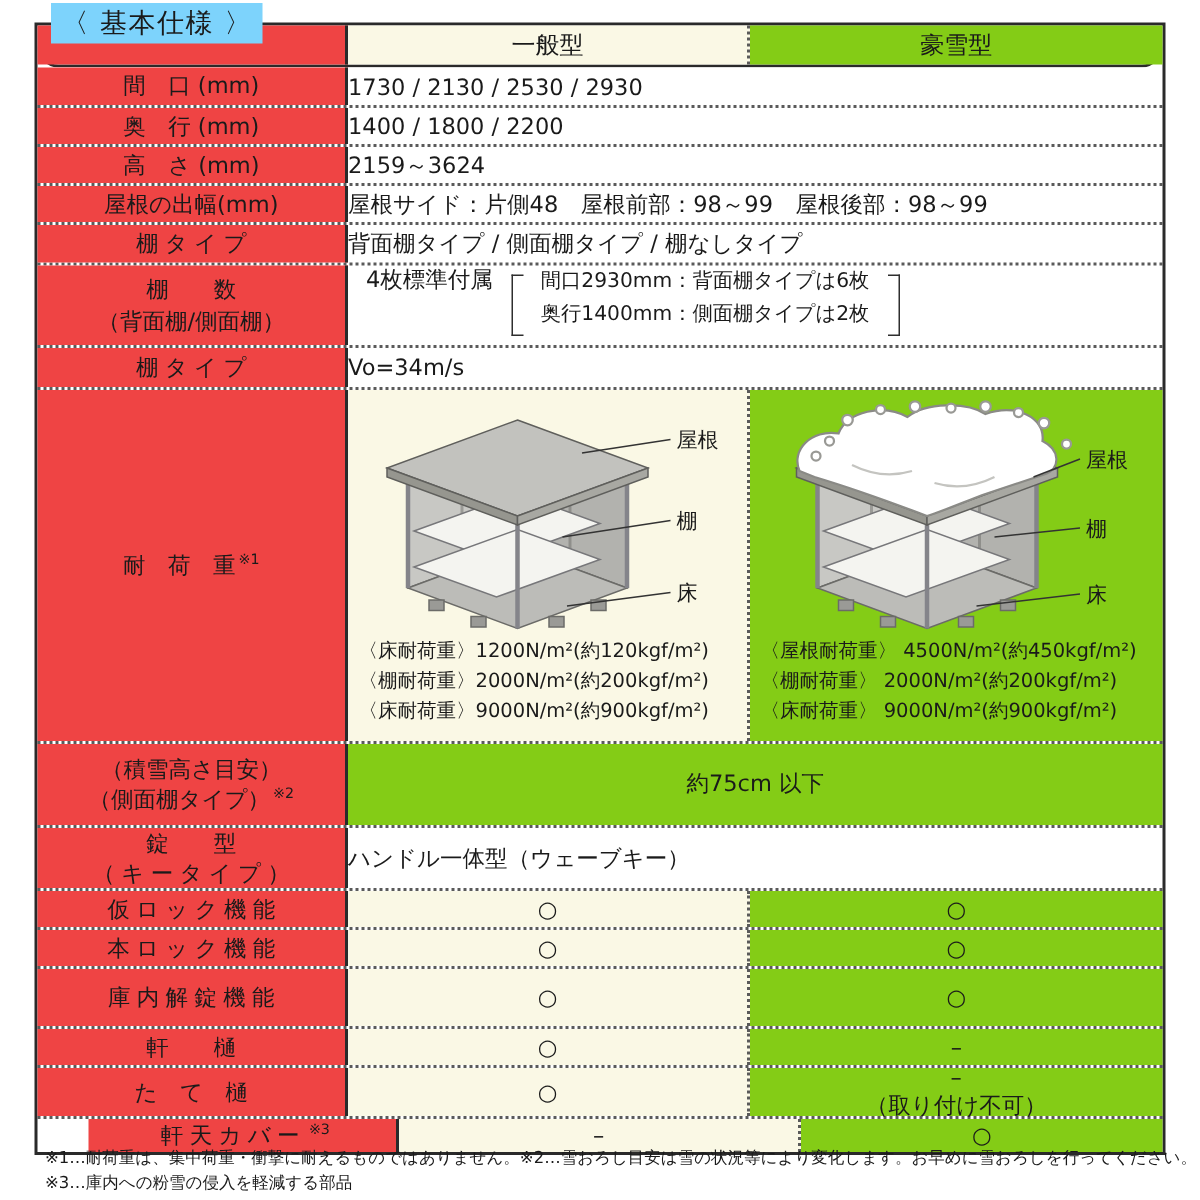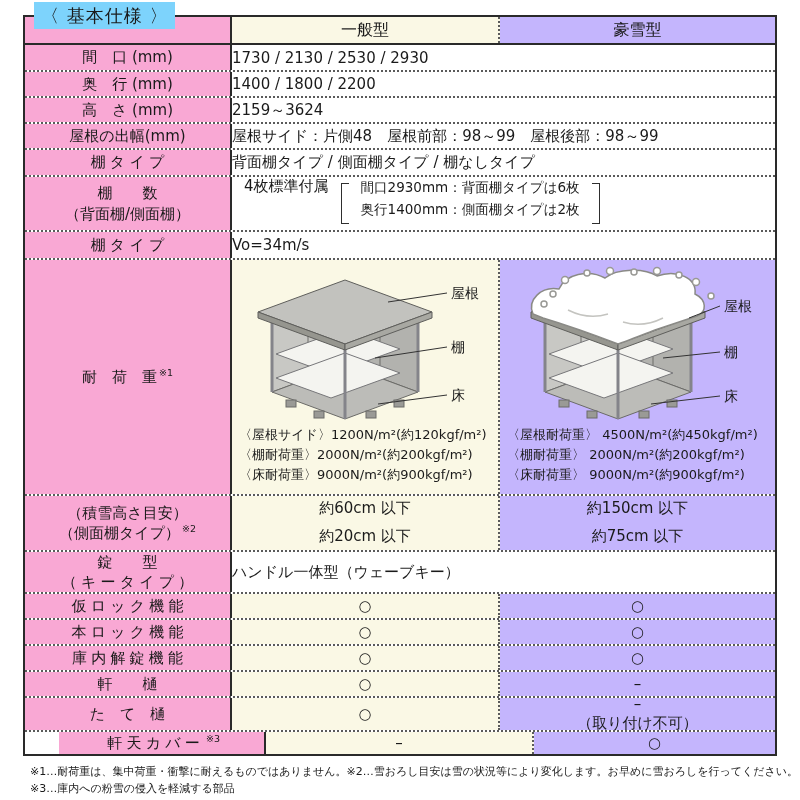--- a/index.html
+++ b/index.html
@@ -3,30 +3,30 @@
 <meta charset="utf-8">
 <style>
   html,body{margin:0;padding:0;width:800px;height:800px;background:#fff;
     font-family:"DejaVu Sans","Liberation Sans",sans-serif;color:#1a1a1a;}
   *{box-sizing:border-box;}
   .canvas{position:relative;width:800px;height:800px;background:#fff;overflow:hidden;}
 
   .spec-table{position:absolute;left:23px;top:15px;width:754px;border:2px solid #2a2a2a;background:#fff;}
   .row{display:flex;border-bottom:2px dotted #5a5a5a;}
   .row:last-child{border-bottom:none;padding-left:34px;}
-  .row.hdr{border-bottom:2px solid #2a2a2a;}
+  .row.hdr{border-bottom:2px solid #2a2a2a;border-radius:14px;}
 
   .cell-label{flex:0 0 207px;width:207px;border-right:2px solid #2a2a2a;
     display:flex;flex-direction:column;align-items:center;justify-content:center;
-    text-align:center;font-size:15px;line-height:1.35;background:#f9a8d4;}
+    text-align:center;font-size:15px;line-height:1.35;background:#ef4444;}
   .cell-span{flex:1;display:flex;align-items:center;padding-left:0;font-size:15px;}
   .cell-general{flex:0 0 268px;width:268px;border-right:2px dotted #5a5a5a;}
   .cell-heavy{flex:1;}
   .bg-g{background:#faf8e5;}
-  .bg-h{background:#c4b5fd;}
+  .bg-h{background:#84cc16;}
   .center{display:flex;align-items:center;justify-content:center;text-align:center;}
   .htxt{font-size:16px;}
   .sp{letter-spacing:.28em;padding-left:.28em;}
   sup.note{font-size:9.5px;vertical-align:super;margin-left:2px;letter-spacing:0;}
 
   .title-badge{position:absolute;left:34px;top:2px;background:#7dd3fc;padding:0 7px;
     height:27px;line-height:27px;font-size:18px;letter-spacing:1px;}
 
   .shelfcnt-val{flex:1;display:flex;align-items:flex-start;padding-left:12px;font-size:15px;gap:12px;}
   .bk{flex:0 0 8px;width:8px;align-self:stretch;margin:6px 0;}
@@ -164,21 +164,21 @@
           <g stroke="#333" stroke-width="1">
             <line x1="148" y1="36" x2="207" y2="27"></line>
             <line x1="135" y1="92" x2="207" y2="81"></line>
             <line x1="138" y1="138" x2="207" y2="129"></line>
           </g>
           <text x="211" y="32">屋根</text>
           <text x="211" y="86">棚</text>
           <text x="211" y="134">床</text>
         </svg>
         <div class="load-lines">
-          <div>〈屋根サイド〉1200N/m²(約120kgf/m²)</div>
+          <div>〈床耐荷重〉1200N/m²(約120kgf/m²)</div>
           <div>〈棚耐荷重〉2000N/m²(約200kgf/m²)</div>
           <div>〈床耐荷重〉9000N/m²(約900kgf/m²)</div>
         </div>
       </div>
 
       <div class="cell-heavy bg-h load-cell">
         <svg class="shed" viewBox="0 0 250 155">
           <g>
             <polygon points="32,56 105,29 105,99 32,126" fill="#c8c8c4" stroke="#6b6b68" stroke-width="1"></polygon>
             <polygon points="105,29 178,56 178,126 105,99" fill="#b2b2ae" stroke="#6b6b68" stroke-width="1"></polygon>
@@ -231,26 +231,21 @@
           <div>〈床耐荷重〉 9000N/m²(約900kgf/m²)</div>
         </div>
       </div>
     </div>
 
     <div class="row" style="height:56px">
       <div class="cell-label">
         <span>（積雪高さ目安）</span>
         <span><span>（側面棚タイプ）</span><sup class="note">※2</sup></span>
       </div>
-      <div class="cell-general bg-g two-line">
-        <span>約60cm 以下</span>
-        <span>約20cm 以下</span>
-      </div>
       <div class="cell-heavy bg-h two-line">
-        <span>約150cm 以下</span>
         <span>約75cm 以下</span>
       </div>
     </div>
 
     <div class="row" style="height:42px">
       <div class="cell-label">
         <span>錠　　型</span>
         <span class="sp">（キータイプ）</span>
       </div>
       <div class="cell-span">
@@ -267,21 +262,21 @@
     </div>
 
     <div class="row" style="height:26px">
       <div class="cell-label">
         <span class="sp">本ロック機能</span>
       </div>
       <div class="cell-general bg-g mark-cell">○</div>
       <div class="cell-heavy bg-h mark-cell">○</div>
     </div>
 
-    <div class="row" style="height:26px">
+    <div class="row" style="height:40px">
       <div class="cell-label">
         <span class="sp">庫内解錠機能</span>
       </div>
       <div class="cell-general bg-g mark-cell">○</div>
       <div class="cell-heavy bg-h mark-cell">○</div>
     </div>
 
     <div class="row" style="height:26px">
       <div class="cell-label">
         <span>軒　　樋</span>

